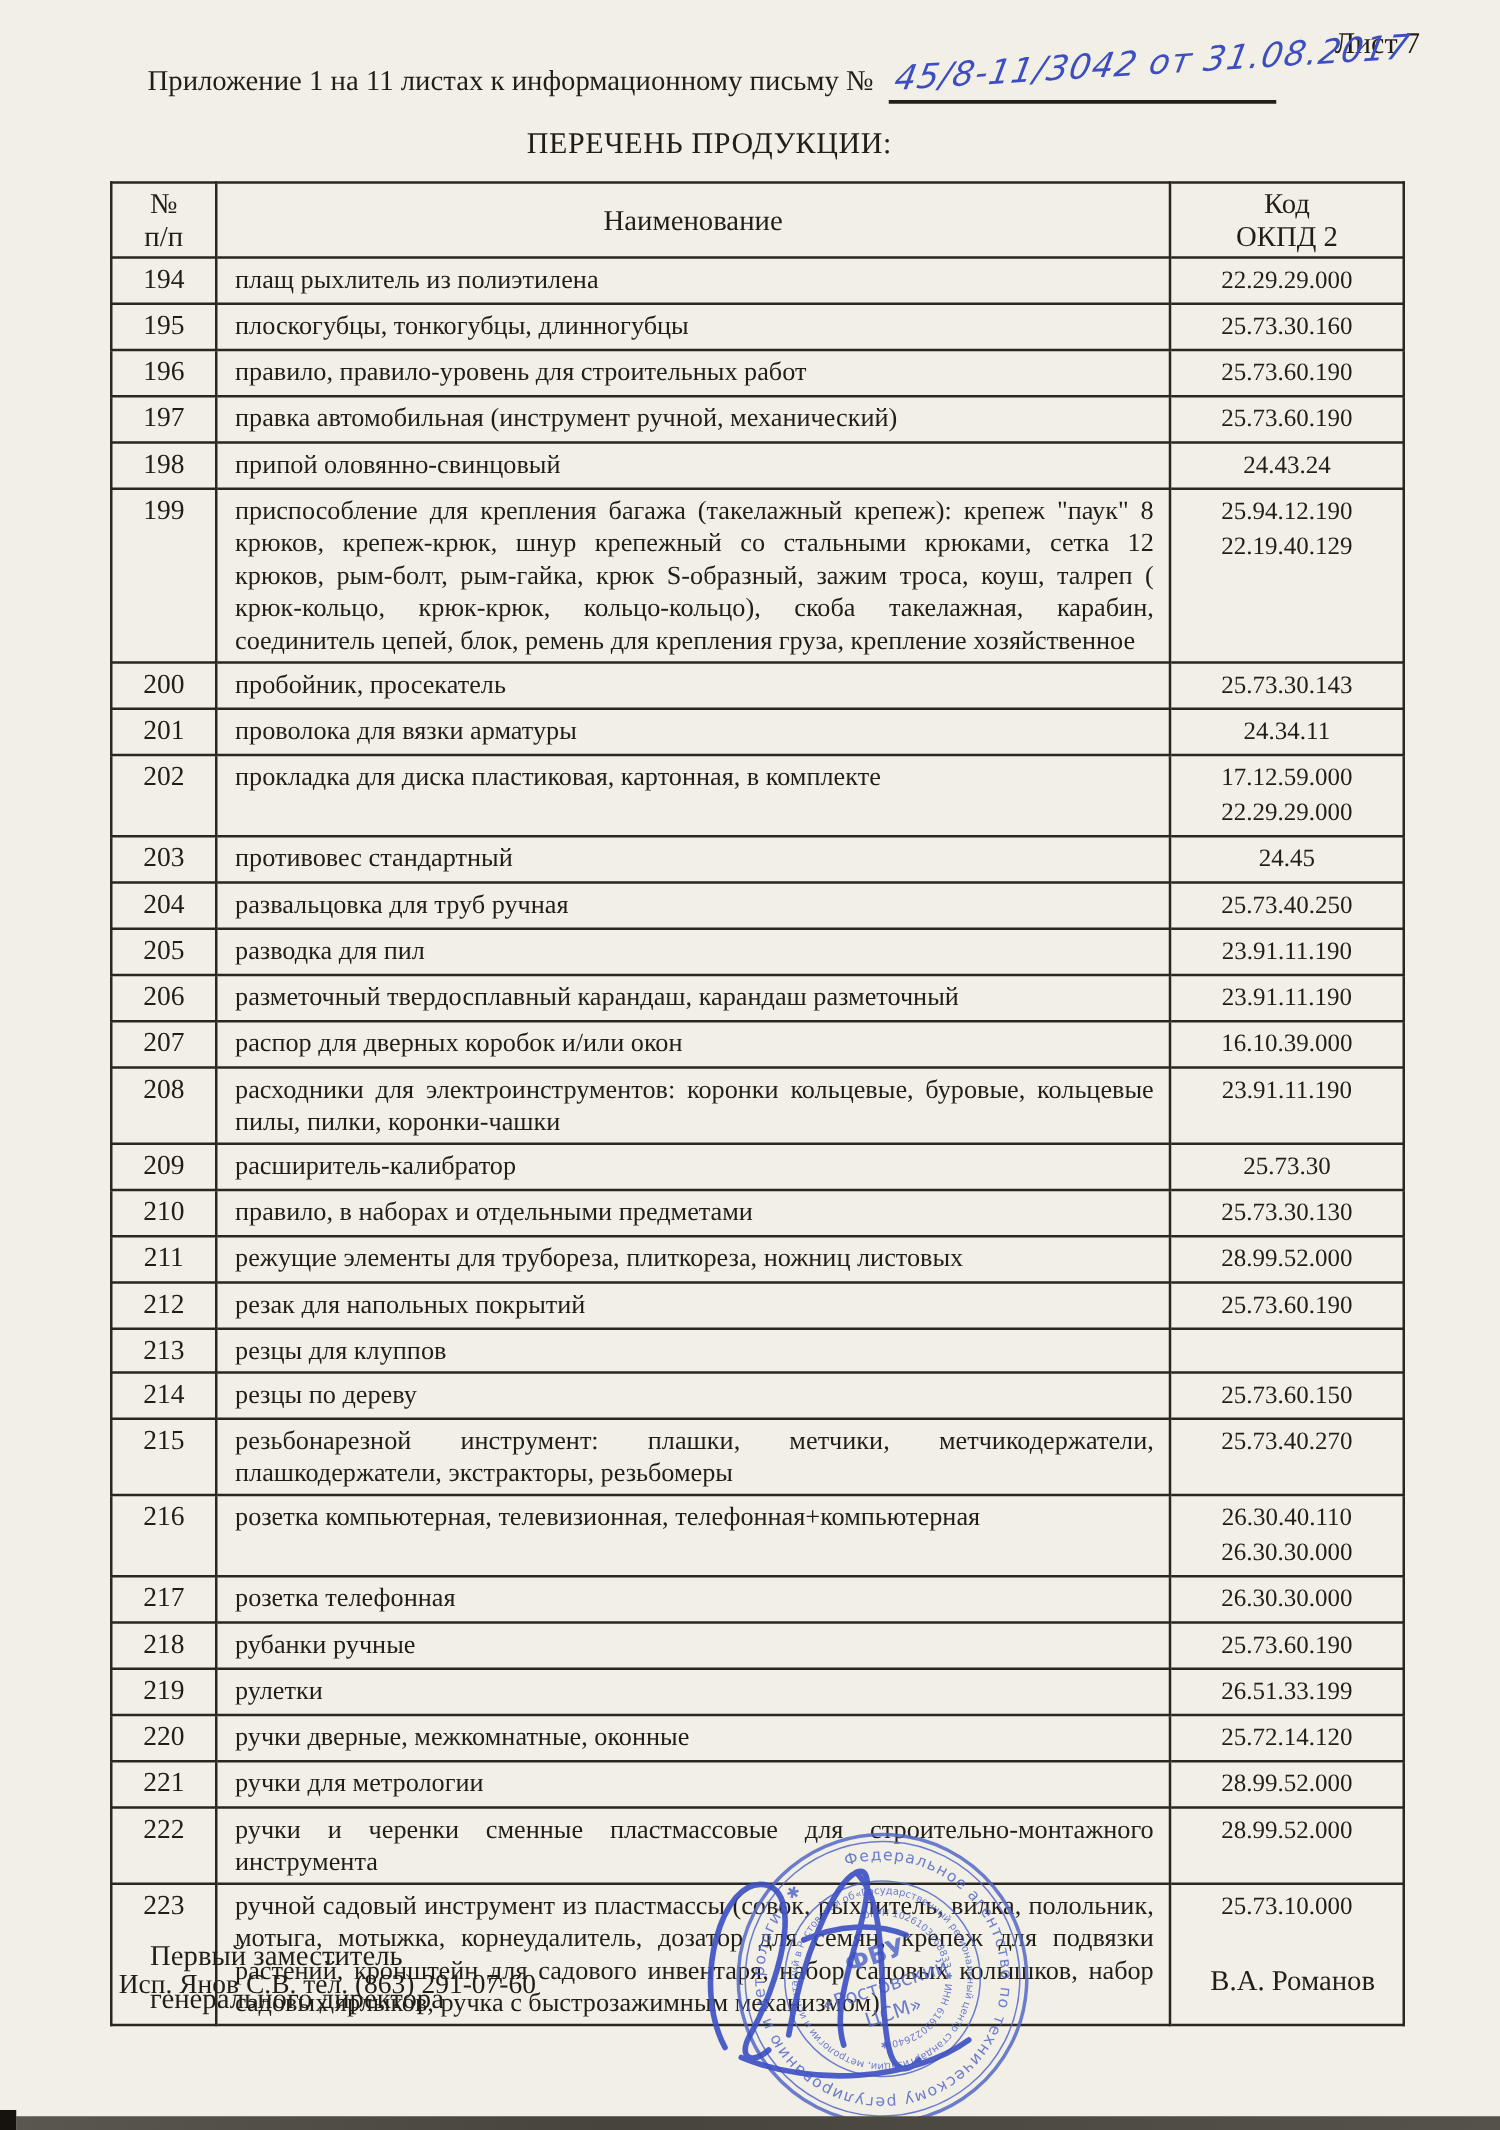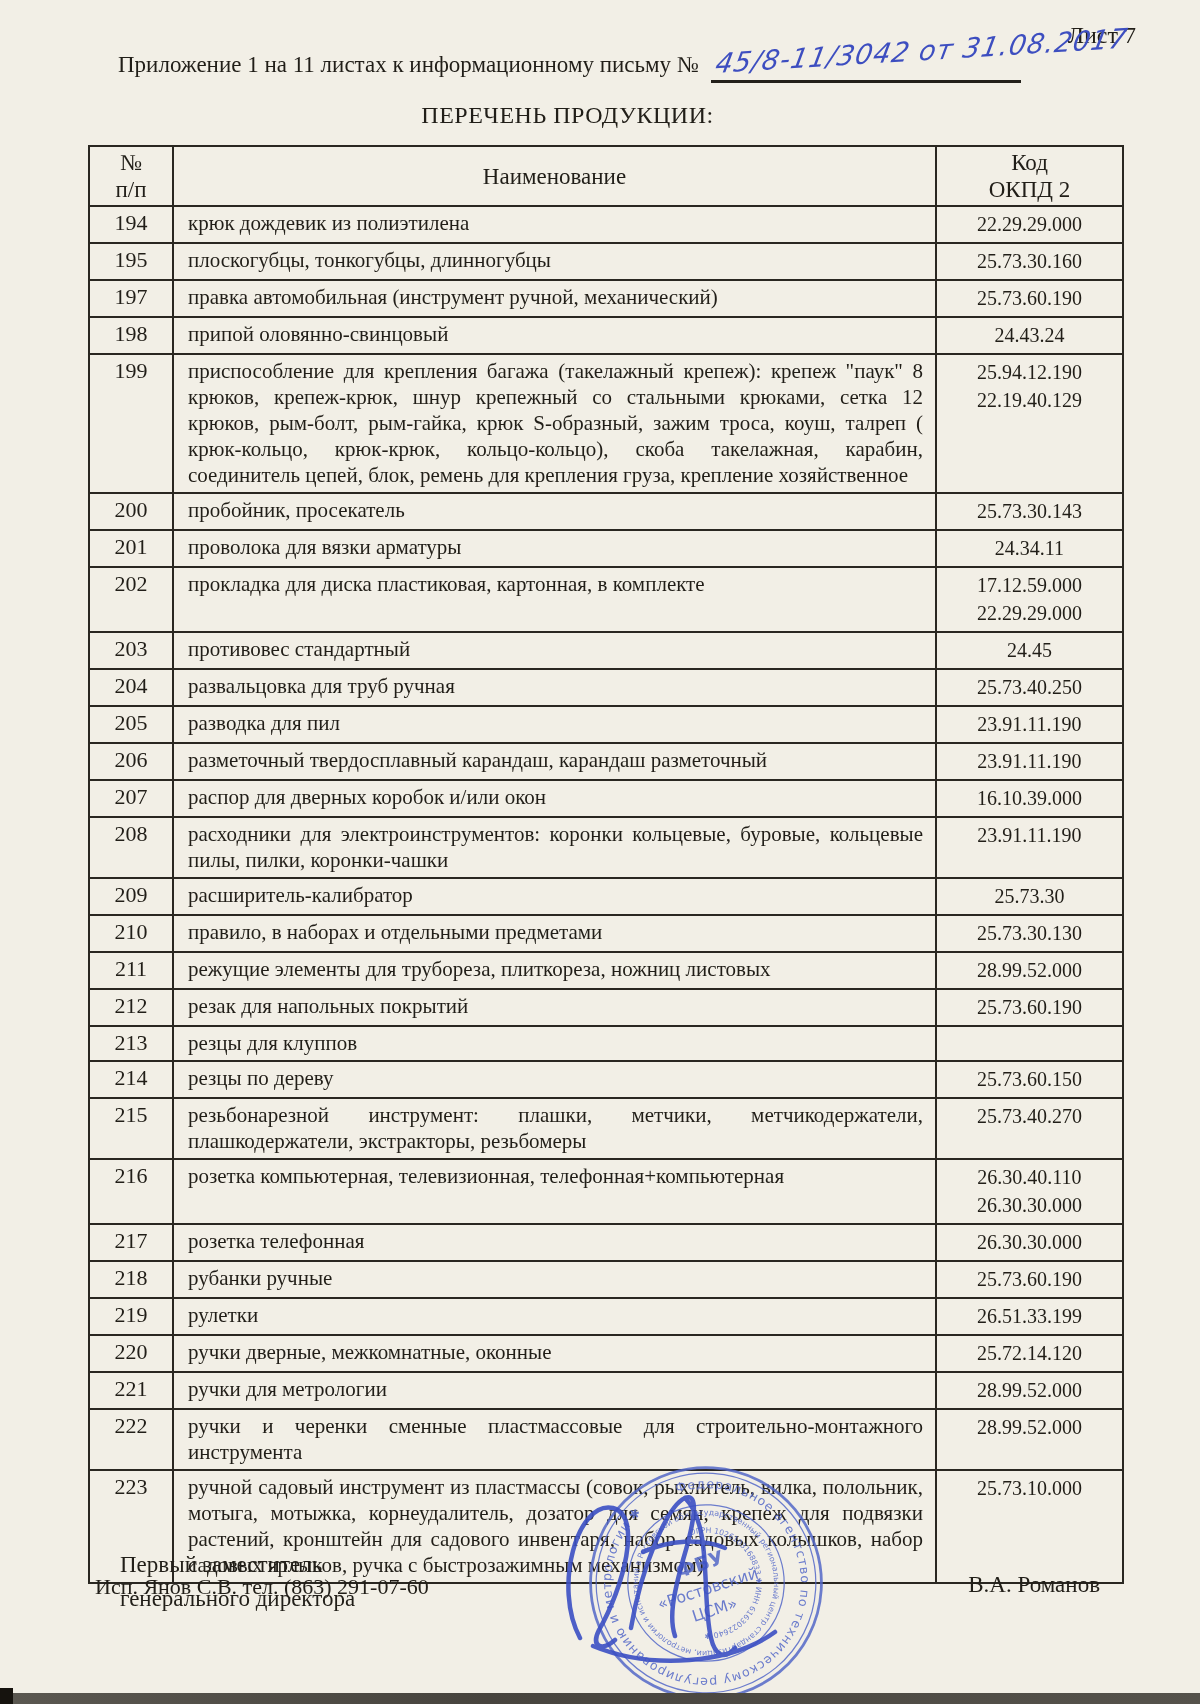--- a/index.html
+++ b/index.html
@@ -133,27 +133,32 @@
         <th>Наименование</th>
         <th>
           <span class="h2line">Код</span>
           <span class="h2line">ОКПД 2</span>
         </th>
       </tr>
     </thead>
     <tbody id="product-rows">
         <tr>
       <td class="c-num">194</td>
-      <td class="c-name">крюк дождевик из полиэтилена</td>
+      <td class="c-name">плащ рыхлитель из полиэтилена</td>
       <td class="c-code">22.29.29.000</td>
     </tr>
         <tr>
       <td class="c-num">195</td>
       <td class="c-name">плоскогубцы, тонкогубцы, длинногубцы</td>
       <td class="c-code">25.73.30.160</td>
+    </tr>
+        <tr>
+      <td class="c-num">196</td>
+      <td class="c-name">правило, правило-уровень для строительных работ</td>
+      <td class="c-code">25.73.60.190</td>
     </tr>
         <tr>
       <td class="c-num">197</td>
       <td class="c-name">правка автомобильная (инструмент ручной, механический)</td>
       <td class="c-code">25.73.60.190</td>
     </tr>
         <tr>
       <td class="c-num">198</td>
       <td class="c-name">припой оловянно-свинцовый</td>
       <td class="c-code">24.43.24</td>

